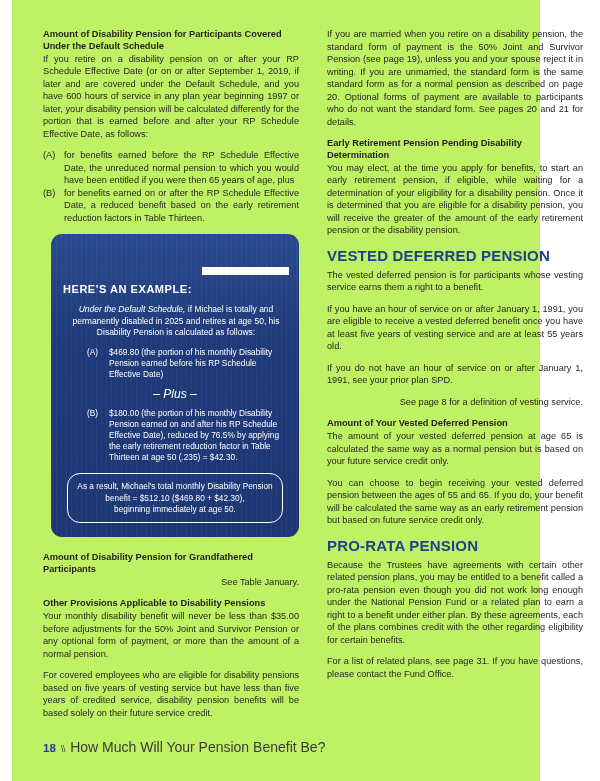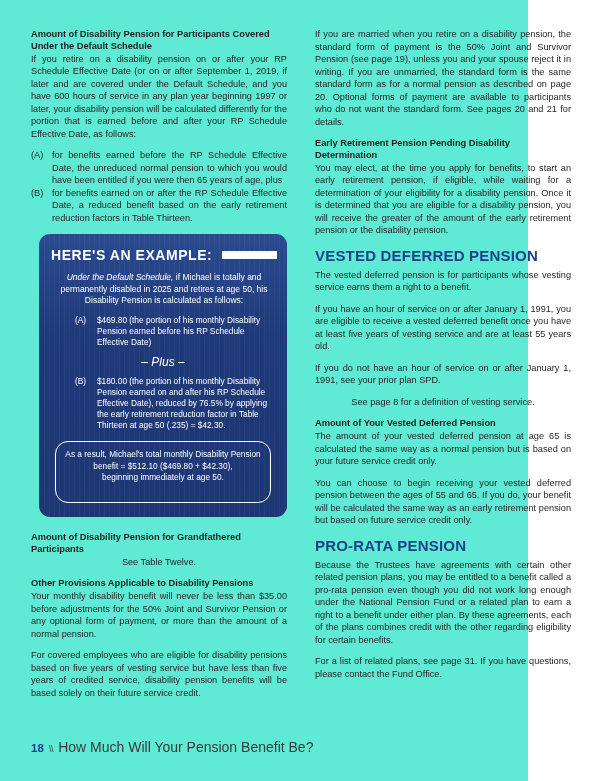--- a/index.html
+++ b/index.html
@@ -10,23 +10,23 @@
   body {
     width: 600px; height: 781px;
     font-family: "Liberation Sans", sans-serif;
     color: #231f20;
     position: relative;
     overflow: hidden;
   }
 
   .page {
     position: absolute;
-    top: 0; left: 0;
+    top: 0; left: 12px;
     width: 528px; height: 781px;
-    background: #5eead4;
+    background: #bef264;
   }
 
   .columns {
     position: absolute;
     top: 28px;
     left: 31px;
     width: 540px;
     display: flex;
     gap: 28px;
   }
@@ -52,21 +52,21 @@
     letter-spacing: 0.2px;
   }
   p.body {
     font-size: 9.2px;
     line-height: 12.5px;
     margin: 0 0 9px 0;
     text-align: justify;
     color: #231f20;
     hyphens: auto;
   }
-  p.body.nojust { text-align: center; }
+  p.body.nojust { text-align: right; }
 
   
   .lettered {
     margin: 0 0 4px 0;
     padding: 0;
     list-style: none;
   }
   .lettered li {
     display: flex;
     font-size: 9.2px;
@@ -99,25 +99,26 @@
     padding: 11px 10px 12px 10px;
     color: #ffffff;
     overflow: hidden;
   }
   .example-head {
     display: flex;
     align-items: center;
     margin: 2px 0 9px 2px;
   }
   .example-head .label {
-    font-size: 14px;
+    font-size: 11px;
     font-weight: bold;
     letter-spacing: 0.55px;
     color: #ffffff;
     white-space: nowrap;
+    margin-top: 36px;
   }
   .example-head .rule {
     flex: 1 1 auto;
     height: 8px;
     background: #ffffff;
     margin-left: 10px;
   }
   .example-intro {
     font-size: 8.5px;
     line-height: 11.4px;
@@ -144,21 +145,21 @@
     font-size: 12px;
     font-style: italic;
     margin: 7px 0 7px 0;
     color: #ffffff;
   }
 
   .result-callout {
     margin: 10px 6px 2px 6px;
     border: 1.1px solid #ffffff;
     border-radius: 13px;
-    padding: 7px 8px 19px 8px;
+    padding: 7px 8px 7px 8px;
     text-align: center;
     font-size: 8.3px;
     line-height: 11.2px;
     color: #ffffff;
   }
   .result-callout b { font-weight: normal; }
 
   
   .footer {
     position: absolute;
@@ -235,21 +236,21 @@
 
         <div class="result-callout">
           <span>As a result, Michael's total monthly Disability Pension</span><br>
           <span>benefit = </span><b>$512.10</b><span> ($469.80 + $42.30),</span><br>
           <span>beginning immediately at age 50.</span>
         </div>
 
       </div>
 
       <h3 class="sect-head">Amount of Disability Pension for Grandfathered Participants</h3>
-      <p class="body nojust">See Table Twelve.</p>
+      <p class="body nojust">See Table January.</p>
 
       <h3 class="sect-head">Other Provisions Applicable to Disability Pensions</h3>
       <p class="body">Your monthly disability benefit will never be less than $35.00 before adjustments for the 50% Joint and Survivor Pension or any optional form of payment, or more than the amount of a normal pension.</p>
 
       <p class="body">For covered employees who are eligible for disability pensions based on five years of vesting service but have less than five years of credited service, disability pension benefits will be based solely on their future service credit.</p>
 
     </div>
 
     <div class="col">
 

